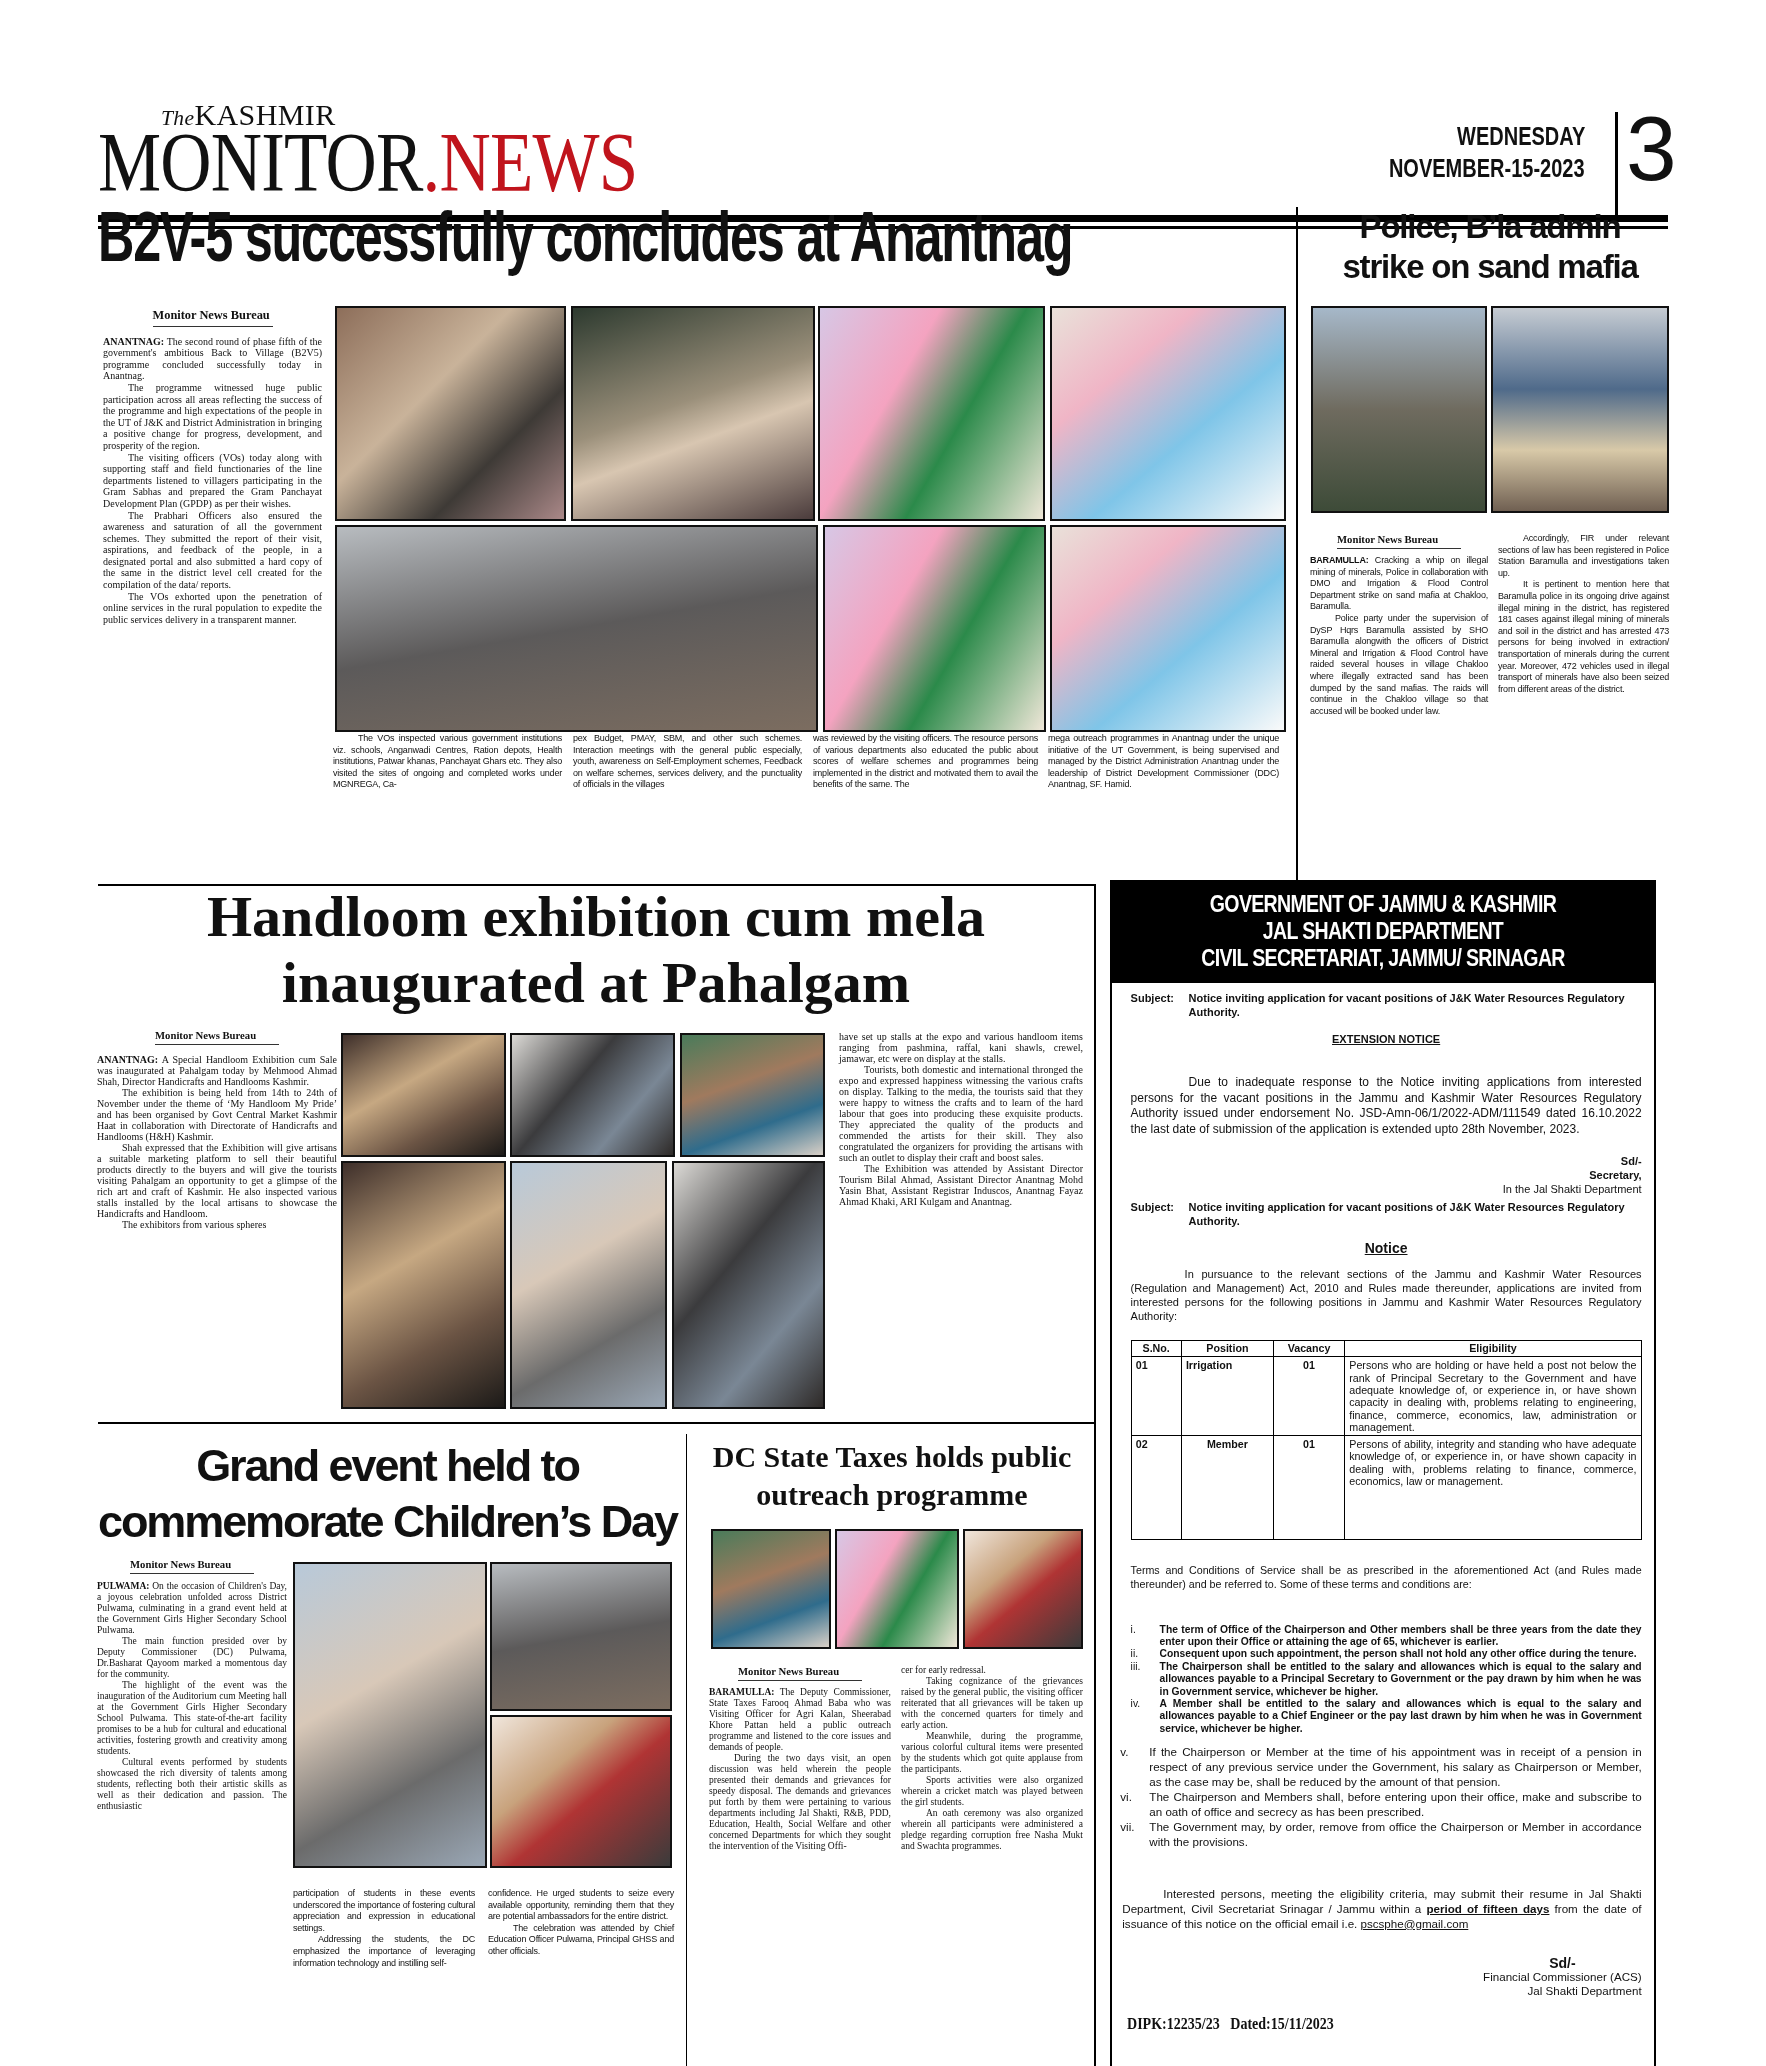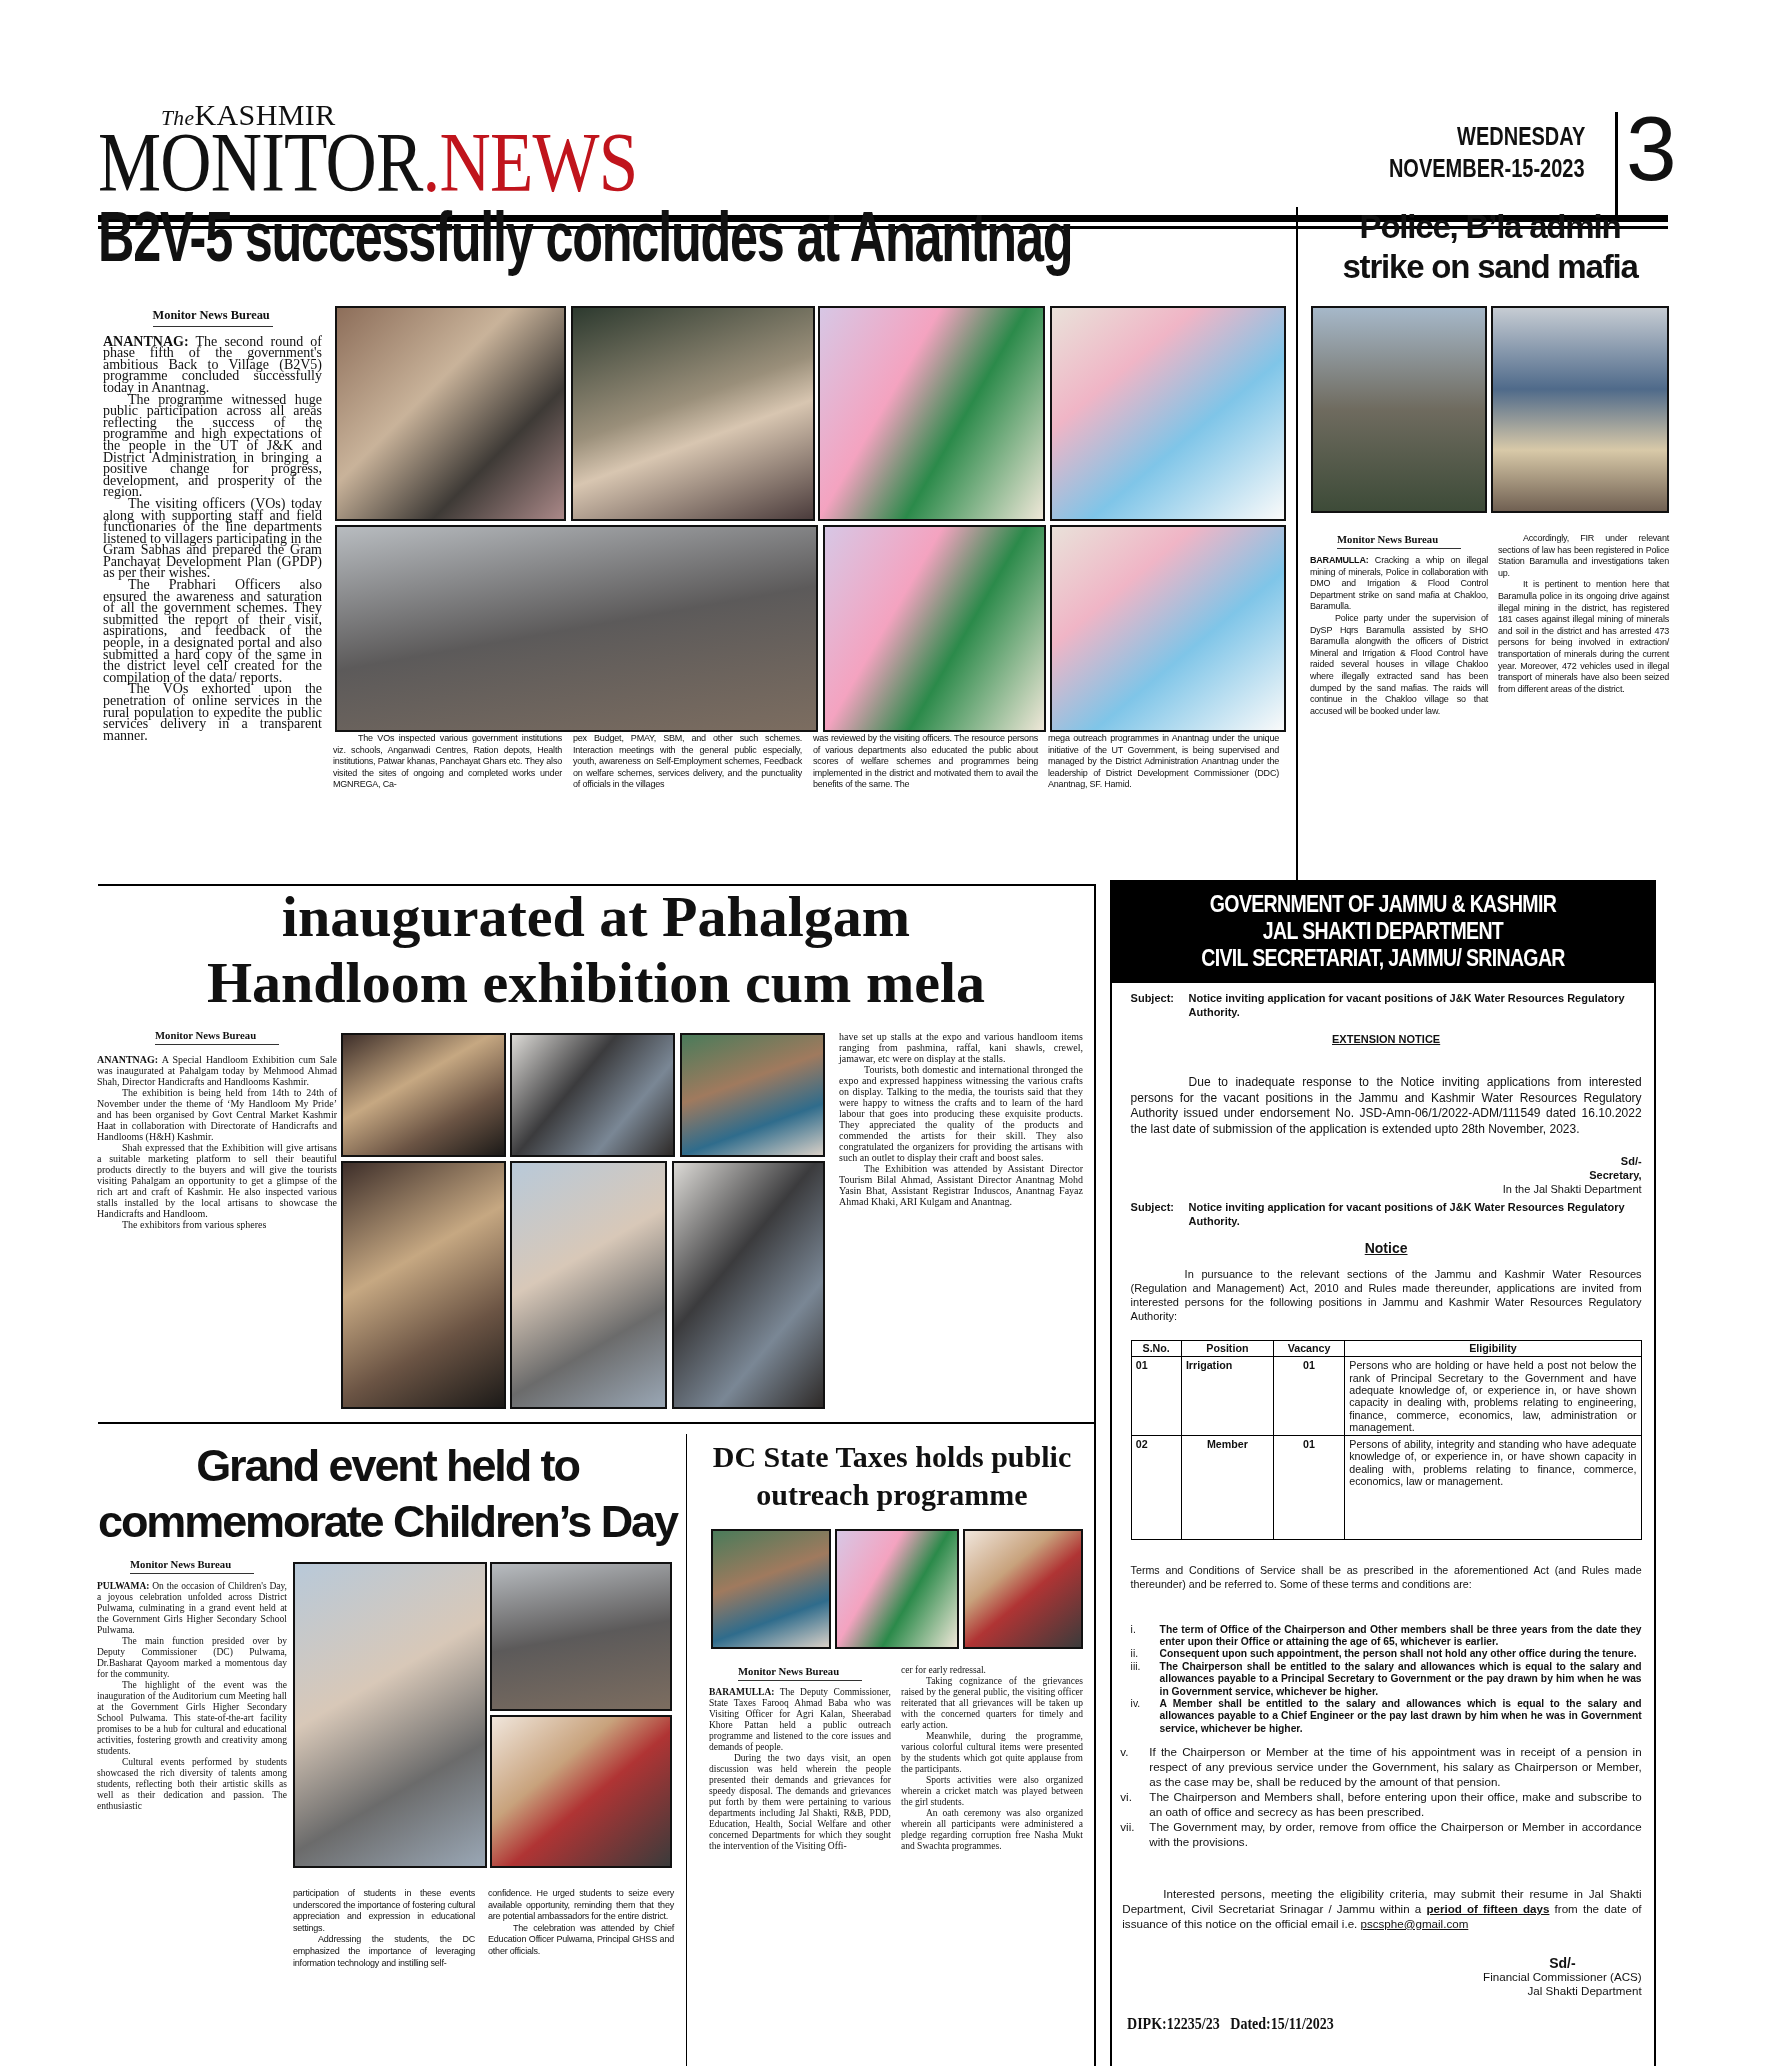--- a/index.html
+++ b/index.html
@@ -13,21 +13,21 @@
   .mast-day { right:182px; top:122px; font-family:"Liberation Sans", sans-serif; font-weight:bold; font-size:25px; text-align:right; transform:scaleX(0.8); transform-origin:right top; }
   .mast-date { right:182px; top:154px; font-family:"Liberation Sans", sans-serif; font-weight:bold; font-size:25px; text-align:right; transform:scaleX(0.8); transform-origin:right top; }
   .mast-vrule { left:1615px; top:112px; width:3.3px; height:103px; background:#000; }
   .mast-page { left:1626px; top:103px; font-family:"Liberation Sans", sans-serif; font-size:91px; line-height:1; }
   .mast-rule1 { left:98px; top:215px; width:1570px; height:7.4px; background:#000; }
   .mast-rule2 { left:98px; top:226px; width:1570px; height:2.5px; background:#000; }
 
   .hl-sans { font-family:"Liberation Sans", sans-serif; font-weight:bold; letter-spacing:-1.7px; }
   .hl-serif { font-family:"Liberation Serif", serif; font-weight:bold; }
   .byline { font-family:"Liberation Serif", serif; font-weight:bold; font-size:12.4px; text-align:left; border-bottom:1.2px double #333; padding-bottom:3.3px; }
-  .col { font-family:"Liberation Serif", serif; font-size:14px; line-height:11.6px; text-align:justify; }
+  .col { font-family:"Liberation Serif", serif; font-size:10px; line-height:11.6px; text-align:justify; }
   .col p { margin:0; text-indent:25px; }
   .col p.first { text-indent:0; }
   .dateline { font-weight:bold; }
   .narrow { font-family:"Liberation Sans Narrow", "Liberation Sans", sans-serif; font-size:9px; line-height:11.6px; letter-spacing:-0.2px; }
   .vrule { background:#000; width:1.7px; }
   .hrule { background:#000; height:2.1px; }
   .photo { background:#6b6f6a; border:2.5px solid #111; box-sizing:border-box; overflow:hidden; }
   .ph-a { background:linear-gradient(135deg,#8d6e5a,#c9b39a 40%,#3e3a36 70%,#a88); }
   .ph-b { background:linear-gradient(160deg,#2d3a2f,#9a8f7a 45%,#d8c6b1 60%,#4b3c3c); }
   .ph-c { background:linear-gradient(120deg,#d7c7e5,#f4a3c0 35%,#2b8a4a 60%,#efe7d8); }
@@ -106,22 +106,22 @@
     <div style="text-indent:25px;">Police party under the supervision of DySP Hqrs Baramulla assisted by SHO Baramulla alongwith the officers of District Mineral and Irrigation &amp; Flood Control have raided several houses in village Chakloo where illegally extracted sand has been dumped by the sand mafias. The raids will continue in the Chakloo village so that accused will be booked under law.</div>
   </div>
 </div>
 <div class="abs narrow" style="left:1498px;top:533px;width:171px;text-align:justify;">
   <div style="text-indent:25px;">Accordingly, FIR under relevant sections of law has been registered in Police Station Baramulla and investigations taken up.</div>
   <div style="text-indent:25px;">It is pertinent to mention here that Baramulla police in its ongoing drive against illegal mining in the district, has registered 181 cases against illegal mining of minerals and soil in the district and has arrested 473 persons for being involved in extraction/ transportation of minerals during the current year. Moreover, 472 vehicles used in illegal transport of minerals have also been seized from different areas of the district.</div>
 </div>
 
 <div class="abs hrule" style="left:98px;top:884px;width:996px;"></div>
 <div class="abs hl-serif" style="left:98px;top:884px;width:996px;text-align:center;font-size:58px;line-height:66px;">
+  <div>Handloom exhibition cum mela</div>
   <div>inaugurated at Pahalgam</div>
-  <div>Handloom exhibition cum mela</div>
 </div>
 <div class="abs" style="left:97px;top:1029px;width:240px;">
   <div class="byline" style="width:124px;margin:0 auto 8.3px;font-size:10.7px;">Monitor News Bureau</div>
   <div class="col" style="font-size:10px;line-height:11px;">
     <p class="first"><span class="dateline">ANANTNAG:</span><span> A Special Handloom Exhibition cum Sale was inaugurated at Pahalgam today by Mehmood Ahmad Shah, Director Handicrafts and Handlooms Kashmir.</span></p>
     <p>The exhibition is being held from 14th to 24th of November under the theme of ‘My Handloom My Pride’ and has been organised by Govt Central Market Kashmir Haat in collaboration with Directorate of Handicrafts and Handlooms (H&amp;H) Kashmir.</p>
     <p>Shah expressed that the Exhibition will give artisans a suitable marketing platform to sell their beautiful products directly to the buyers and will give the tourists visiting Pahalgam an opportunity to get a glimpse of the rich art and craft of Kashmir. He also inspected various stalls installed by the local artisans to showcase the Handicrafts and Handloom.</p>
     <p>The exhibitors from various spheres</p>
   </div>
 </div>

